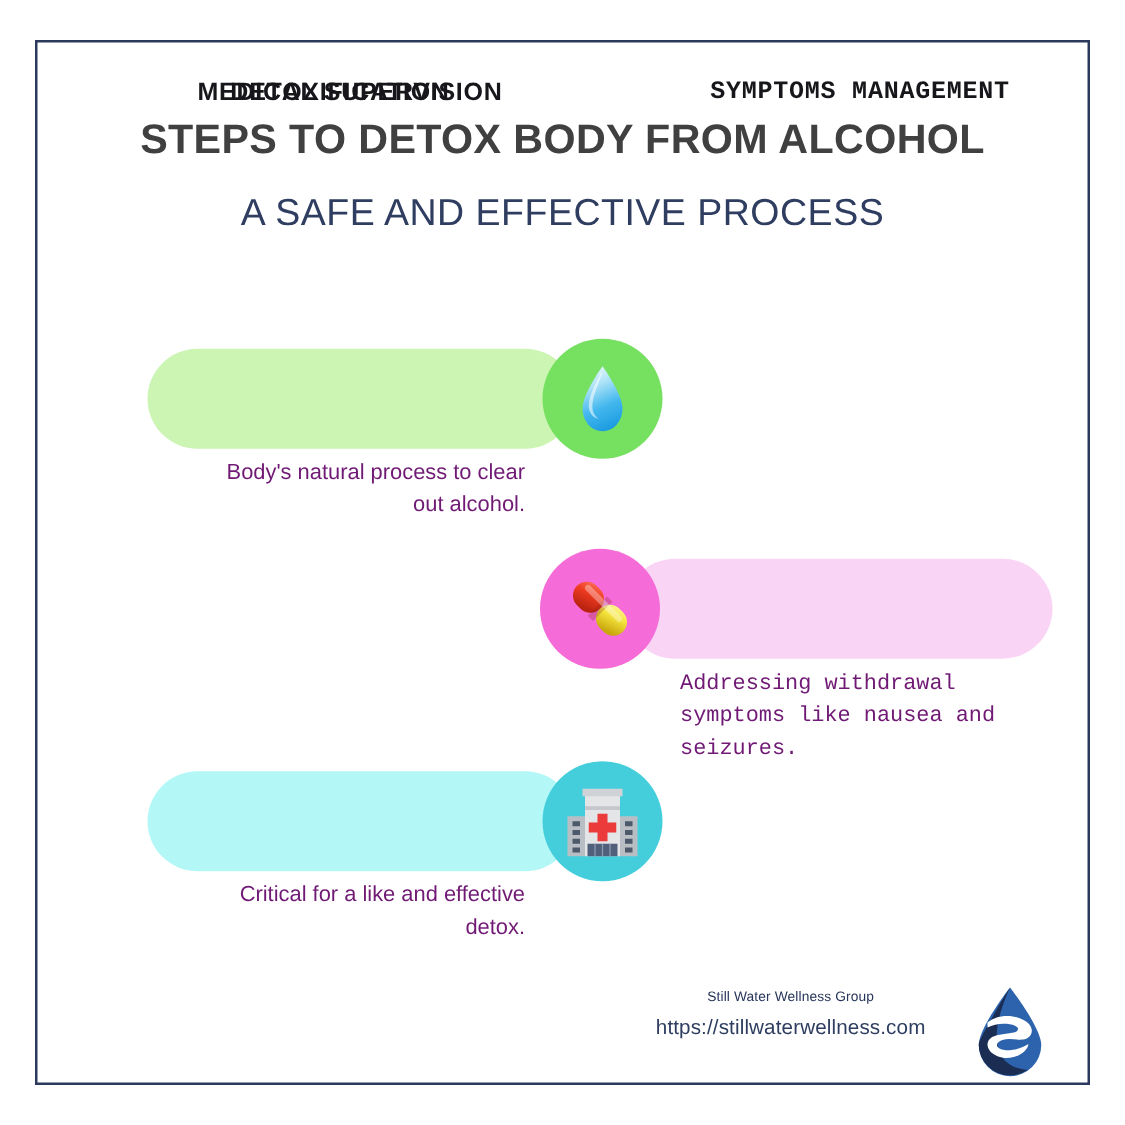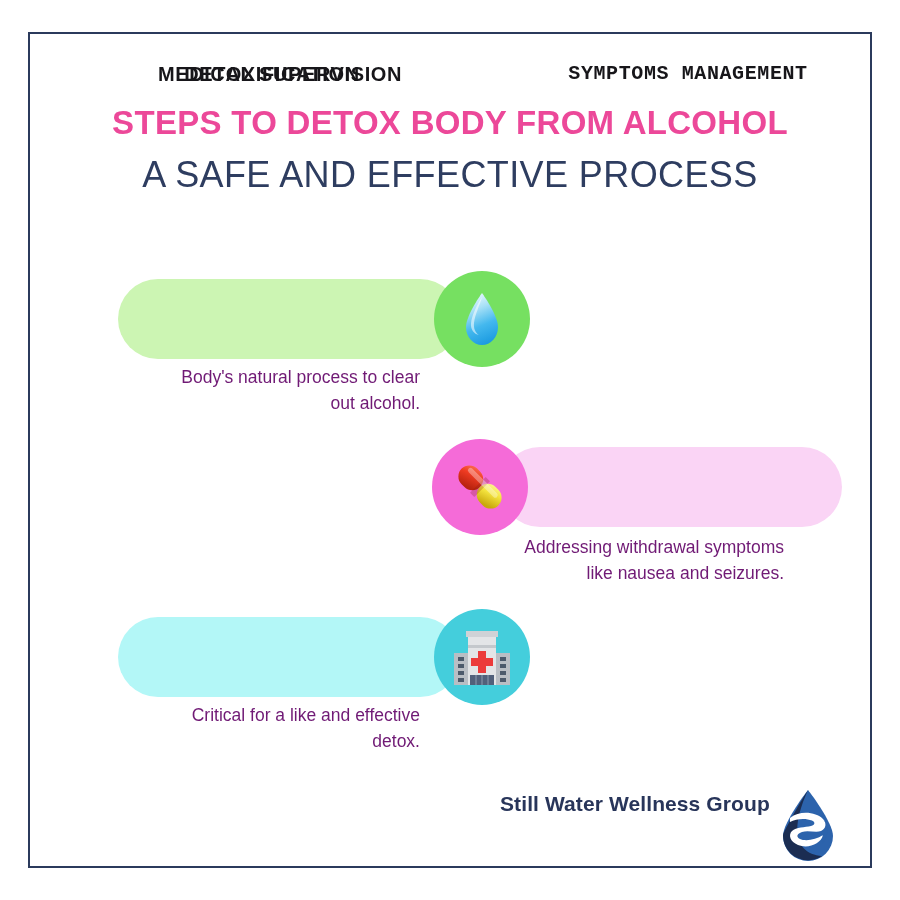--- a/index.html
+++ b/index.html
@@ -45,21 +45,21 @@
     color: #28355a;
     font-family: "Liberation Sans", sans-serif;
     white-space: nowrap;
   }
   .subtitle {
     position: absolute;
     left: 0;
     top: 120px;
     width: 100%;
     text-align: center;
-    font-size: 36px;
+    font-size: 30px;
     font-weight: normal;
     letter-spacing: 0.4px;
     color: #2e3d60;
     font-family: "Liberation Sans", sans-serif;
     white-space: nowrap;
   }
 
   
   .step {
     position: absolute;
@@ -102,21 +102,21 @@
   
   .step1 .bar    { left: 88px;  top: 245px; width: 342px; background: #ccf5b3; }
   .step1 .bar-label { left: 88px; width: 342px; text-align: center; padding-right: 34px; box-sizing: border-box; }
   .step1 .circle { left: 404px; top: 237px; background: #76e061; }
   .step1 .desc   { left: 130px; top: 330px; width: 260px; text-align: right; }
 
   
   .step2 .bar    { left: 470px; top: 413px; width: 342px; background: #fad4f5; }
   .step2 .bar-label { left: 470px; width: 342px; text-align: center; padding-left: 34px; box-sizing: border-box; font-family: Liberation Mono, monospace; }
   .step2 .circle { left: 402px; top: 405px; background: #f56bd8; }
-  .step2 .desc   { left: 484px; top: 500px; width: 270px; text-align: right; }
+  .step2 .desc   { left: 514px; top: 500px; width: 270px; text-align: left; font-family: Liberation Mono, monospace; }
 
   
   .step3 .bar    { left: 88px;  top: 583px; width: 342px; background: #b3f7f7; }
   .step3 .bar-label { left: 96px; width: 342px; text-align: center; padding-right: 34px; box-sizing: border-box; }
   .step3 .circle { left: 404px; top: 575px; background: #44cedc; }
   .step3 .desc   { left: 130px; top: 668px; width: 260px; text-align: right; }
 
   
   .footer {
     position: absolute;
@@ -126,22 +126,22 @@
     height: 80px;
   }
   .footer-text {
     position: absolute;
     left: 0;
     top: 0;
     width: 265px;
     text-align: center;
   }
   .brand {
-    font-size: 21px;
-    font-weight: bold;
+    font-size: 11px;
+    font-weight: normal;
     color: #28355a;
     letter-spacing: 0.1px;
     white-space: nowrap;
   }
   .url {
     margin-top: 9px;
     font-size: 16.5px;
     font-weight: normal;
     color: #2e3d60;
     letter-spacing: 0.1px;
@@ -154,21 +154,21 @@
     width: 60px;
     height: 74px;
   }
 </style>
 </head>
 <body>
 
 <div class="canvas">
   <div class="frame" style="border-color: rgb(43, 58, 92); background: rgb(255, 255, 255);">
 
-    <div class="title" style="color: #ec4899; margin-top: 12px;">STEPS TO DETOX BODY FROM ALCOHOL</div>
+    <div class="title" style="color: #404040;">STEPS TO DETOX BODY FROM ALCOHOL</div>
     <div class="subtitle">A SAFE AND EFFECTIVE PROCESS</div>
 
     <div class="step step1">
       <div class="bar" style="background: rgb(204, 245, 179);"></div>
       <div class="bar-label">DETOXIFICATION</div>
       <div class="circle" style="background: rgb(118, 224, 97);">
         <svg viewBox="0 0 96 96" width="96" height="96">
           <defs>
             <linearGradient id="dropGrad" x1="0.35" y1="0" x2="0.62" y2="1">
               <stop offset="0%" stop-color="#e8f8ff"></stop>
@@ -246,20 +246,21 @@
             <line x1="54" y1="66" x2="54" y2="76"></line>
           </g>
         </svg>
       </div>
       <div class="desc">Critical for a like and effective detox.</div>
     </div>
 
     <div class="footer">
       <div class="footer-text">
         <div class="brand">Still Water Wellness Group</div>
+        <div class="url">https://stillwaterwellness.com</div>
       </div>
       <div class="footer-logo">
         <svg viewBox="0 0 60 74" width="60" height="74">
           <path d="M30 2 C30 2 55 34 55 48 A25 25 0 0 1 5 48 C5 34 30 2 30 2 Z" fill="#2c63ac"></path>
           <path d="M30 2 C30 2 20 18 13 31 C7.5 41 5 45 5 48 A25 25 0 0 0 44 68 C20 66 10 46 30 2 Z" fill="#1b2d52"></path>
           <path d="M12 30 C22 22 38 24 45 31 C49 35 48 41 43 43 C38 45 30 42 24 44 C19 45.5 18 49 22 51 C27 53.5 38 52 45 47 C43 56 30 61 20 57 C12 53.7 10 47 14 43 C18 39 27 39.5 33 38 C37.2 37 37.5 34 34 32.5 C28 30 18 30.5 12 34 Z" fill="#ffffff"></path>
           <path d="M45 31 C50 36 49 43 43 45 C46 48 46 53 44 56 C50 50 52 40 45 31 Z" fill="#2c63ac" opacity="0.85"></path>
         </svg>
       </div>
     </div>

